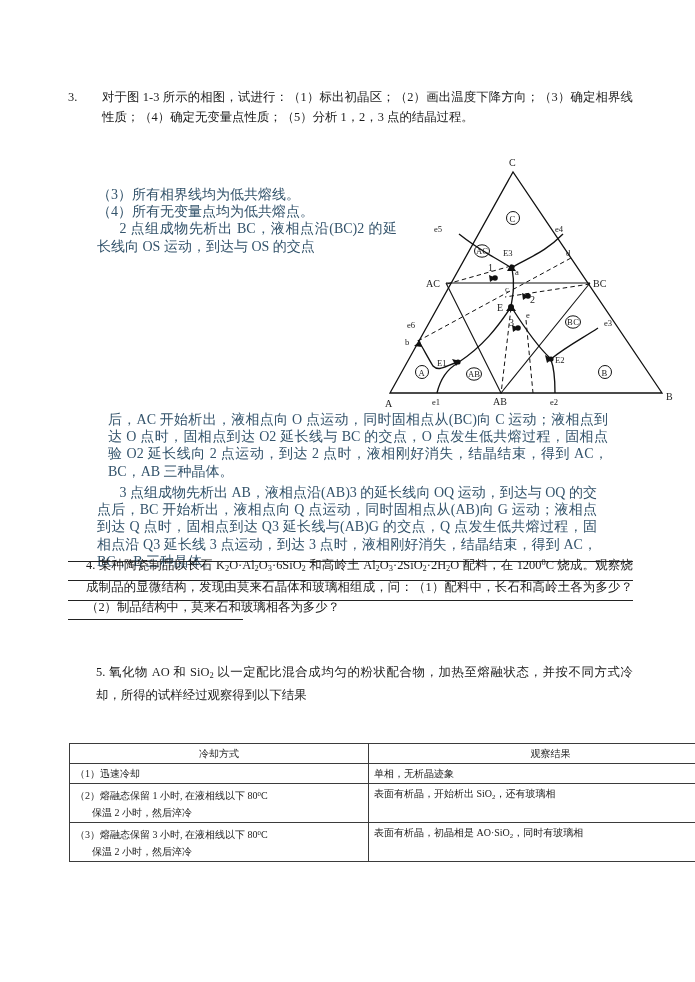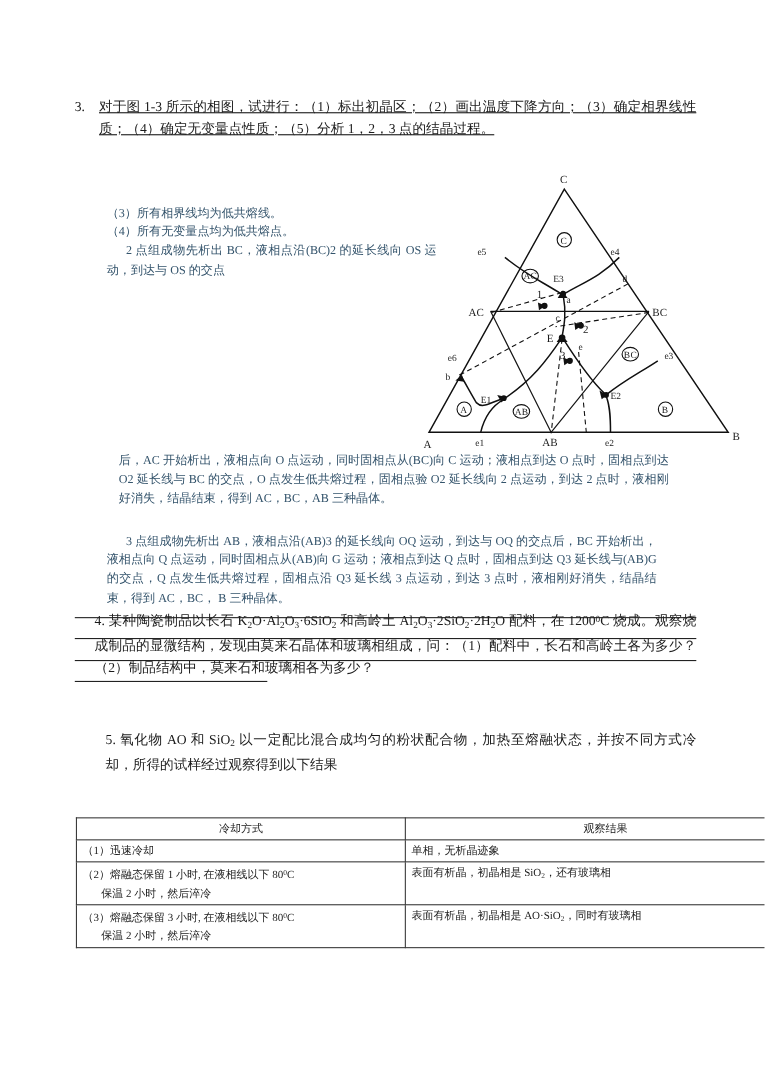--- a/index.html
+++ b/index.html
@@ -23,21 +23,21 @@
 
   
   .blk { position: absolute; }
   .q-text {
     font-size: 12.4px;
     line-height: 19.5px;
     color: #1b1b1b;
     text-align: justify;
   }
   .blue-small {
-    font-size: 11px;
+    font-size: 14px;
     line-height: 17.2px;
     color: #33536b;
     text-align: justify;
   }
   .indent-1 { text-indent: 1.6em; }
 
   sub { font-size: 0.68em; vertical-align: -0.28em; }
   sup { font-size: 0.68em; vertical-align: 0.42em; }
 
   
@@ -48,21 +48,21 @@
   .struck .sline {
     position: absolute;
     left: 0;
     height: 1px;
     background: #222;
   }
 
   
   #q3 { left: 68px; top: 88px; width: 565px; }
   #q3 .num { position: absolute; left: 0; top: 0; }
-  #q3 .body { margin-left: 22px; text-decoration: underline; }
+  #q3 .body { margin-left: 34px; }
 
   
   #ans-col { left: 97px; top: 186px; width: 300px; }
   #ans-wide { left: 108px; top: 411px; width: 500px; }
   #ans-p3 { left: 97px; top: 484px; width: 500px; }
 
   
   #q4 { left: 68px; top: 553px; width: 565px; }
   #q4 .body { margin-left: 18px; }
 
@@ -153,21 +153,21 @@
     <tr>
       <td>（1）迅速冷却</td>
       <td>单相，无析晶迹象</td>
     </tr>
     <tr>
       <td>
         <span class="cw"><span>（2）熔融态保留 1 小时, 在液相线以下 80</span><sup>0</sup><span>C</span></span>
         <span class="sub-line">保温 2 小时，然后淬冷</span>
       </td>
       <td>
-        <span>表面有析晶，初晶相是 SiO</span><sub>2</sub><span>，还有玻璃相</span>
+        <span>表面有析晶，开始析出 SiO</span><sub>2</sub><span>，还有玻璃相</span>
       </td>
     </tr>
     <tr>
       <td>
         <span class="cw"><span>（3）熔融态保留 3 小时, 在液相线以下 80</span><sup>0</sup><span>C</span></span>
         <span class="sub-line">保温 2 小时，然后淬冷</span>
       </td>
       <td>
         <span>表面有析晶，初晶相是 AO·SiO</span><sub>2</sub><span>，同时有玻</span><span>璃相</span>
       </td>

